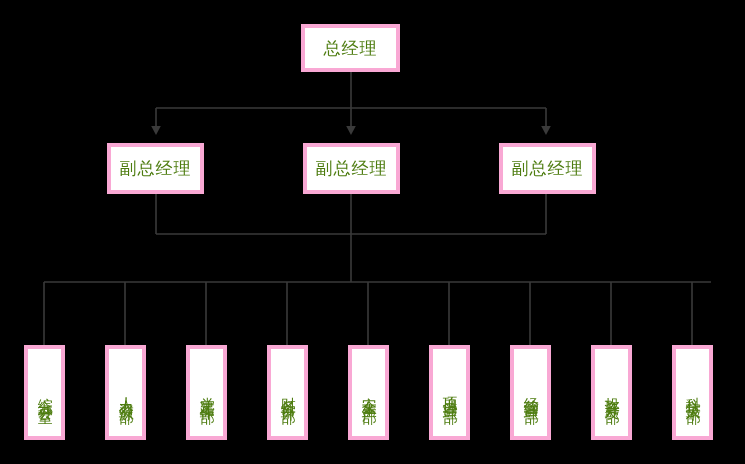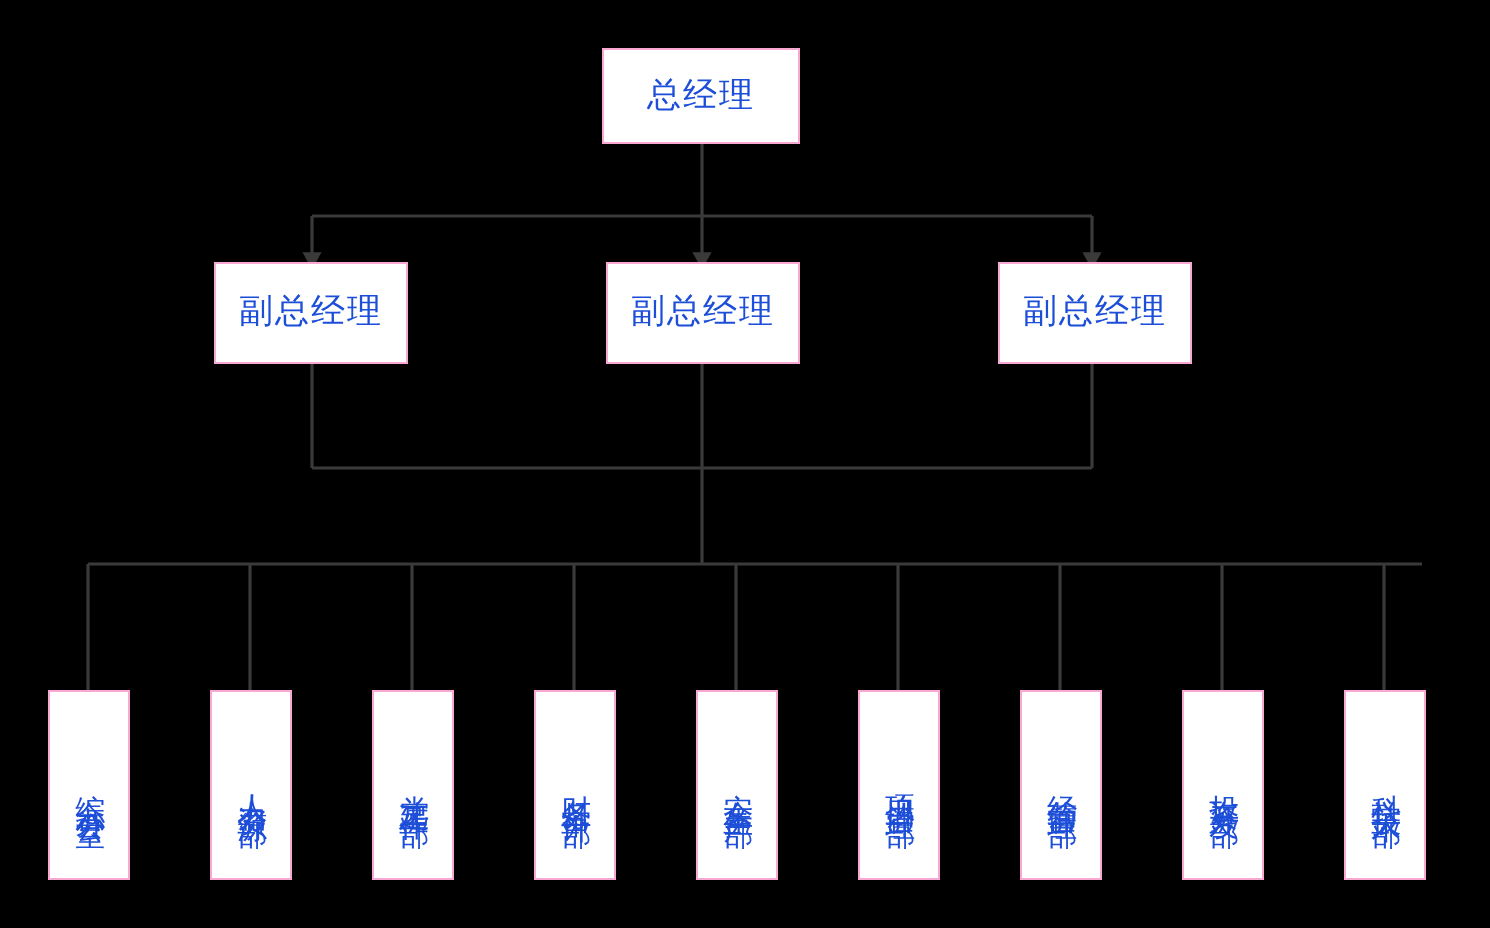--- a/index.html
+++ b/index.html
@@ -20,42 +20,42 @@
     left: 0;
     top: 0;
     width: 745px;
     height: 464px;
     pointer-events: none;
   }
   .node {
     position: absolute;
     box-sizing: border-box;
     background: #ffffff;
-    border: 1px solid #f9a8d4;
+    border: 4px solid #f9a8d4;
     display: flex;
     align-items: center;
     justify-content: center;
-    color: #1d4ed8;
+    color: #4d7c0f;
   }
   .node-h {
     font-size: 17px;
     letter-spacing: 1px;
     line-height: 1.2;
     white-space: nowrap;
   }
   .node-v {
     writing-mode: vertical-rl;
     text-orientation: upright;
     font-size: 15px;
     letter-spacing: 3px;
     line-height: 1.15;
     padding: 4px 0;
   }
   .top-node { left: 301px; top: 24px; width: 99px; height: 48px; }
-  .mid-node { top: 131px; width: 97px; height: 51px; align-items: center; }
+  .mid-node { top: 143px; width: 97px; height: 51px; align-items: center; }
   .dept-node { top: 345px; width: 41px; height: 95px; }
 </style>
 </head>
 <body>
 
 <div id="org-chart">
 
   <svg class="connectors" viewBox="0 0 745 464" xmlns="http://www.w3.org/2000/svg">
     <defs>
       <marker id="arrow" markerWidth="9" markerHeight="9" refX="1.2" refY="3" orient="auto" markerUnits="strokeWidth">

